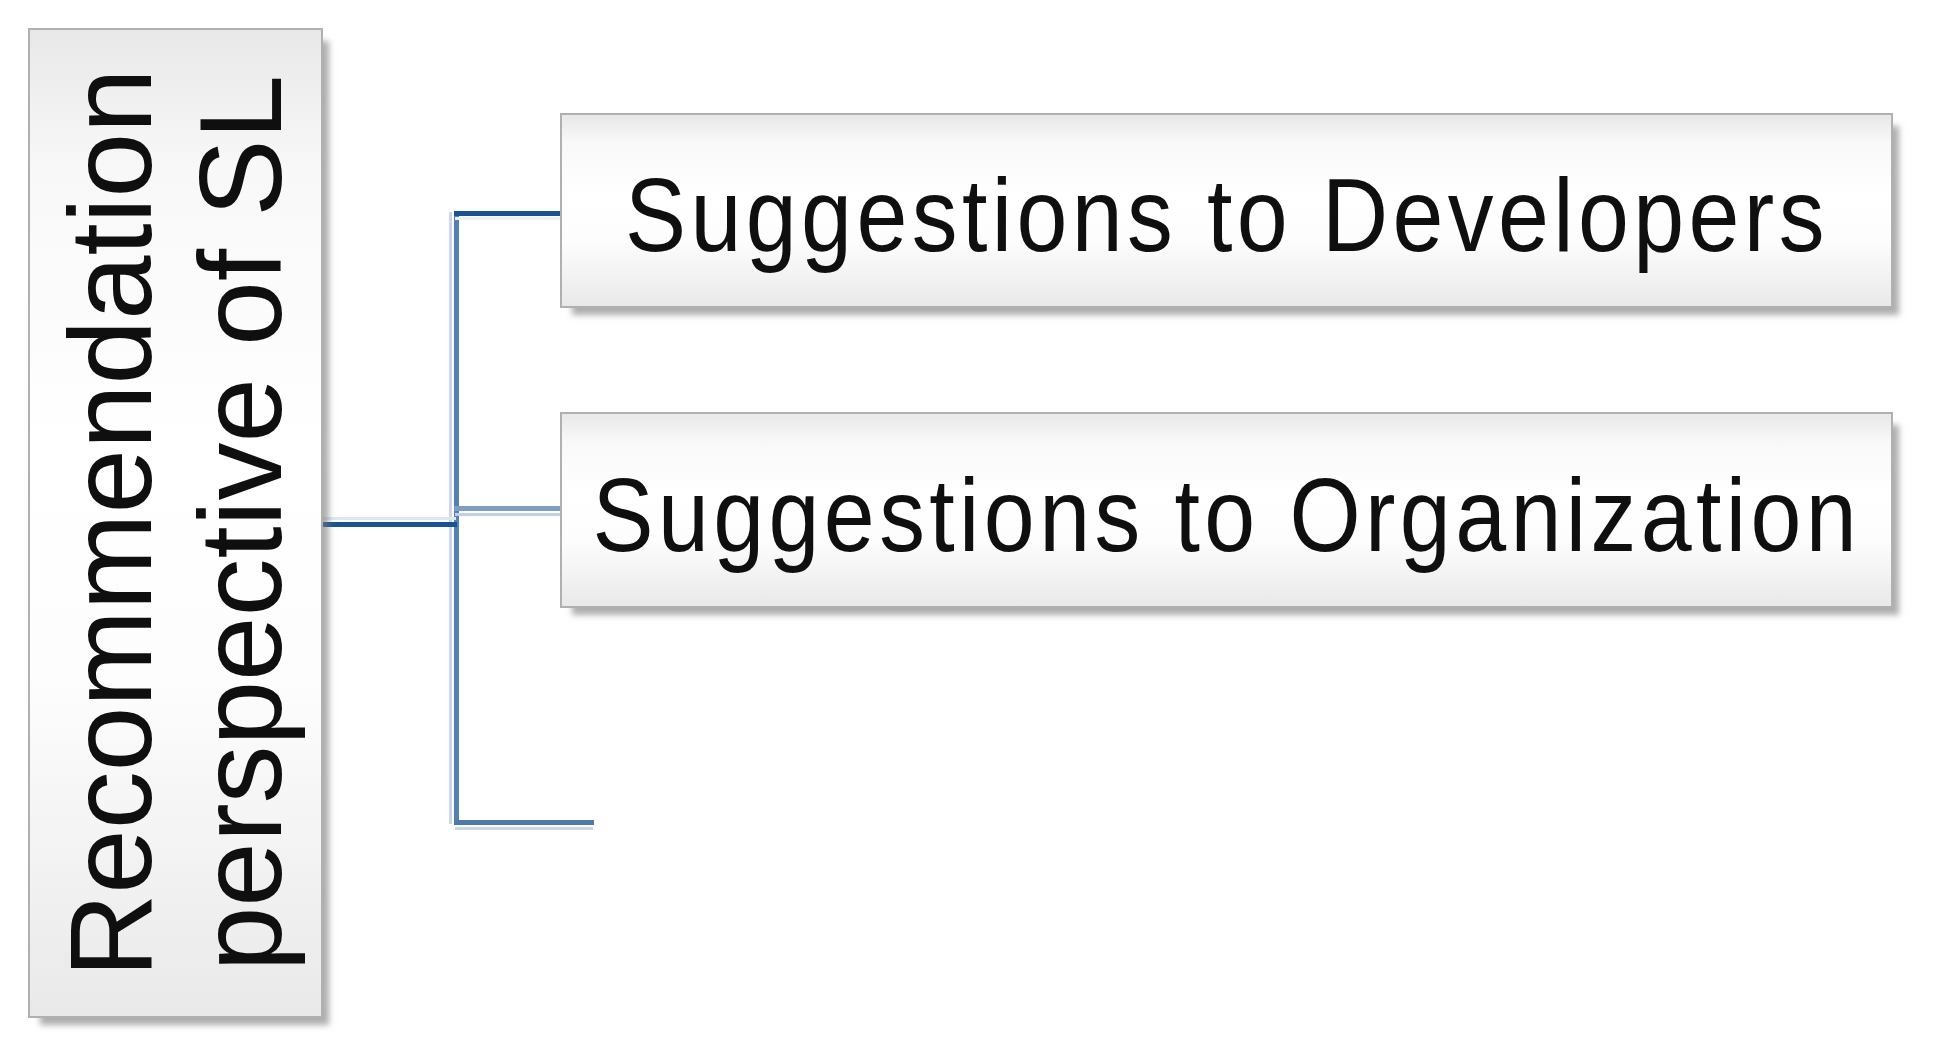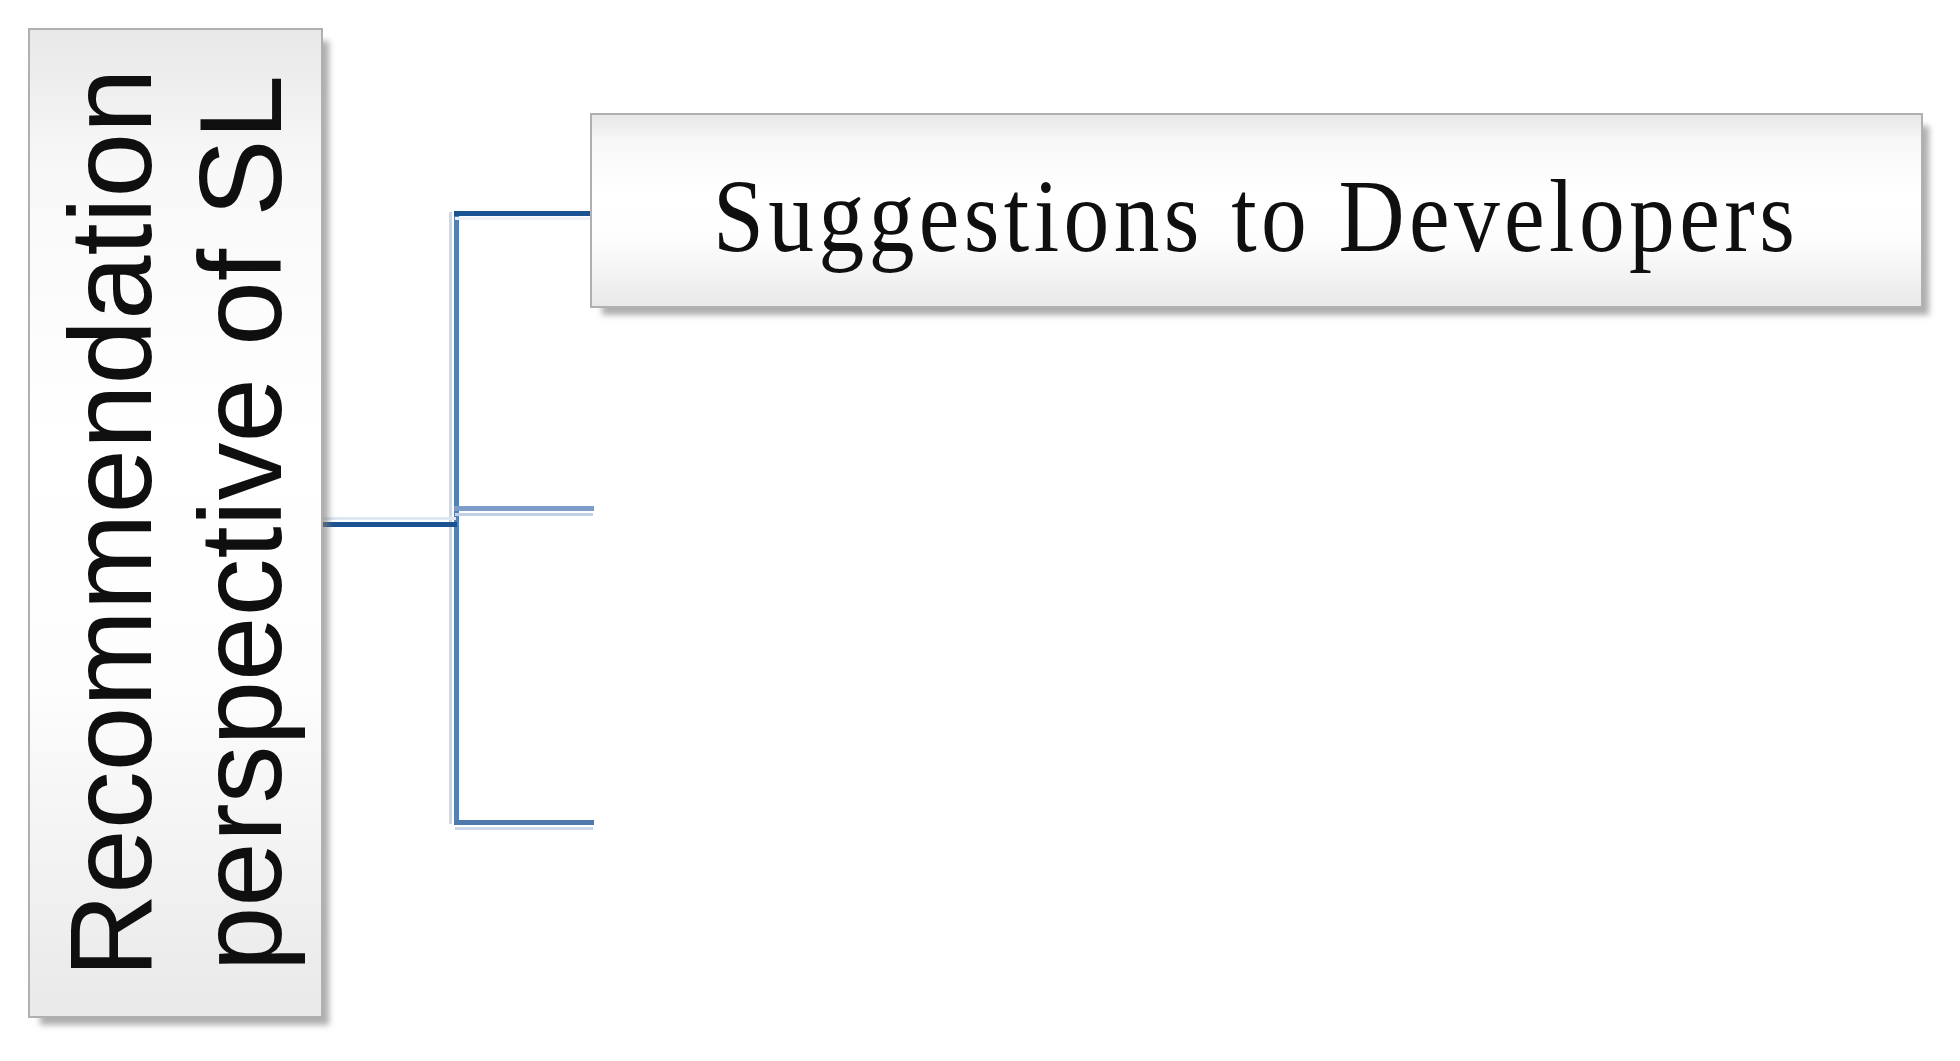--- a/index.html
+++ b/index.html
@@ -29,21 +29,21 @@
     transform:rotate(-90deg);
     white-space:nowrap;
     text-align:center;
     font-size:116px;
     line-height:130px;
     font-weight:400;
     color:#0f0f0f;
     letter-spacing:0px;
   }
   .child-node{
-    left:590px; width:1333px;font-family:Liberation Serif, serif;
+    left:560px; width:1333px;
   }
   .child-1{ top:113px; height:195px; }
   .child-2{ top:412px; height:196px; }
   .child-3{ top:713px; height:210px; }
   .child-label{
     display:inline-block;
     transform:scaleX(0.88);
     transform-origin:center;
     white-space:nowrap;
     font-size:104px;
@@ -91,15 +91,18 @@
     <div class="root-text">
       <div>Recommendation</div>
       <div>perspective of SL</div>
     </div>
   </div>
 
   <div class="node child-node child-1">
     <span class="child-label">Suggestions to Developers</span>
   </div>
 
+  <div class="node child-node child-2">
+    <span class="child-label">Suggestions to Organization</span>
+  </div>
 
 
 </div>
 
 </body></html>

